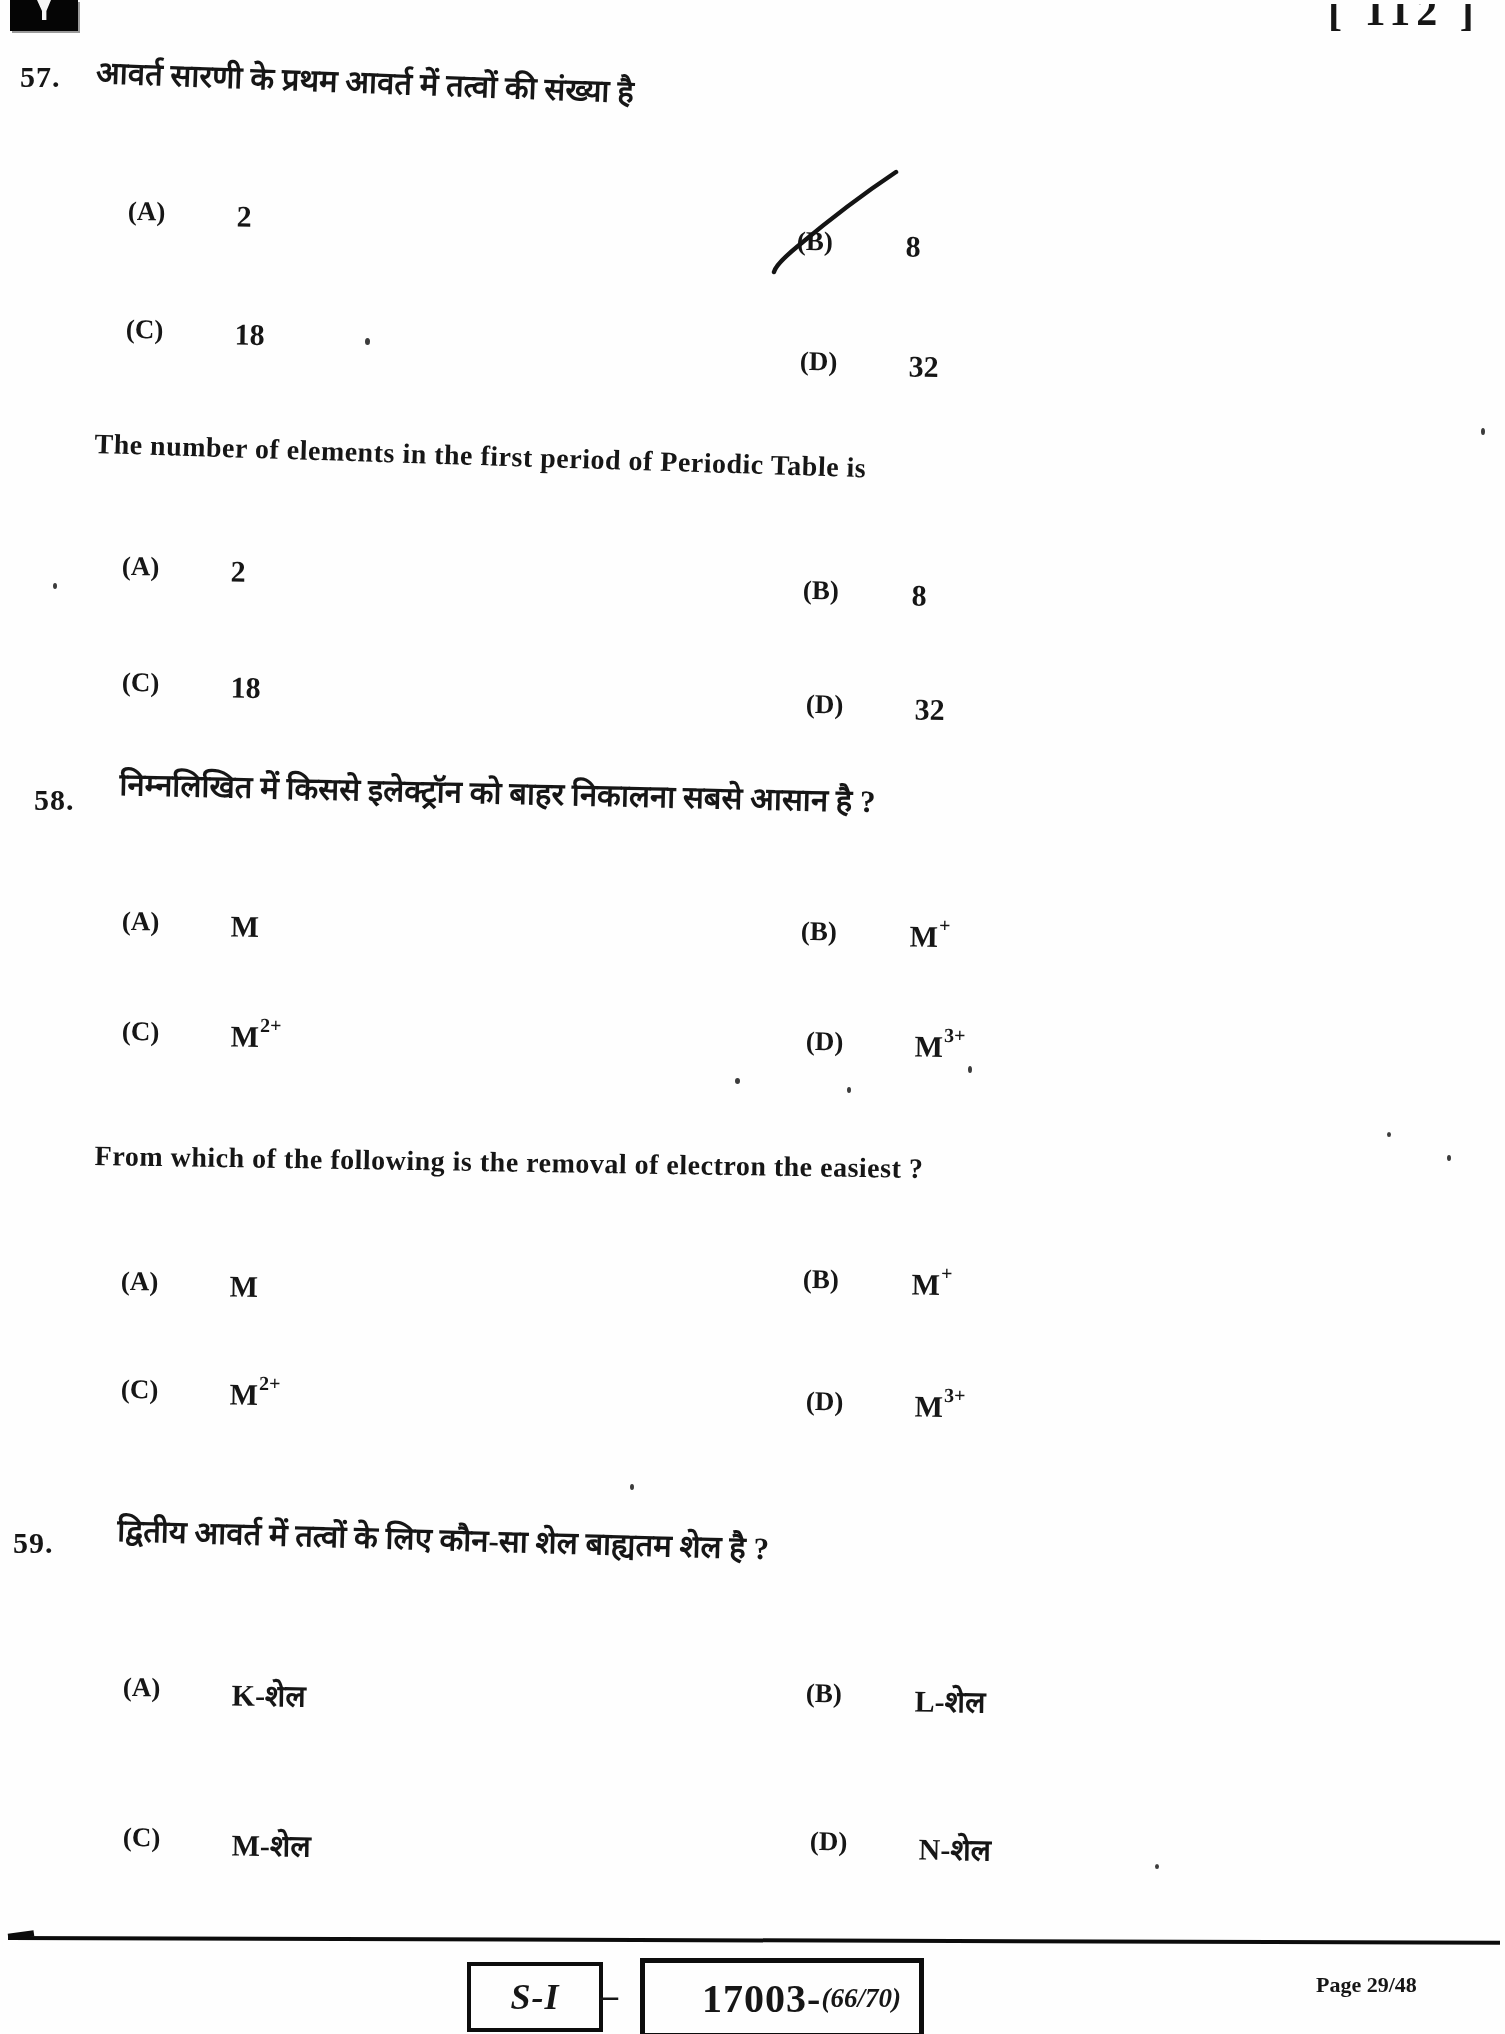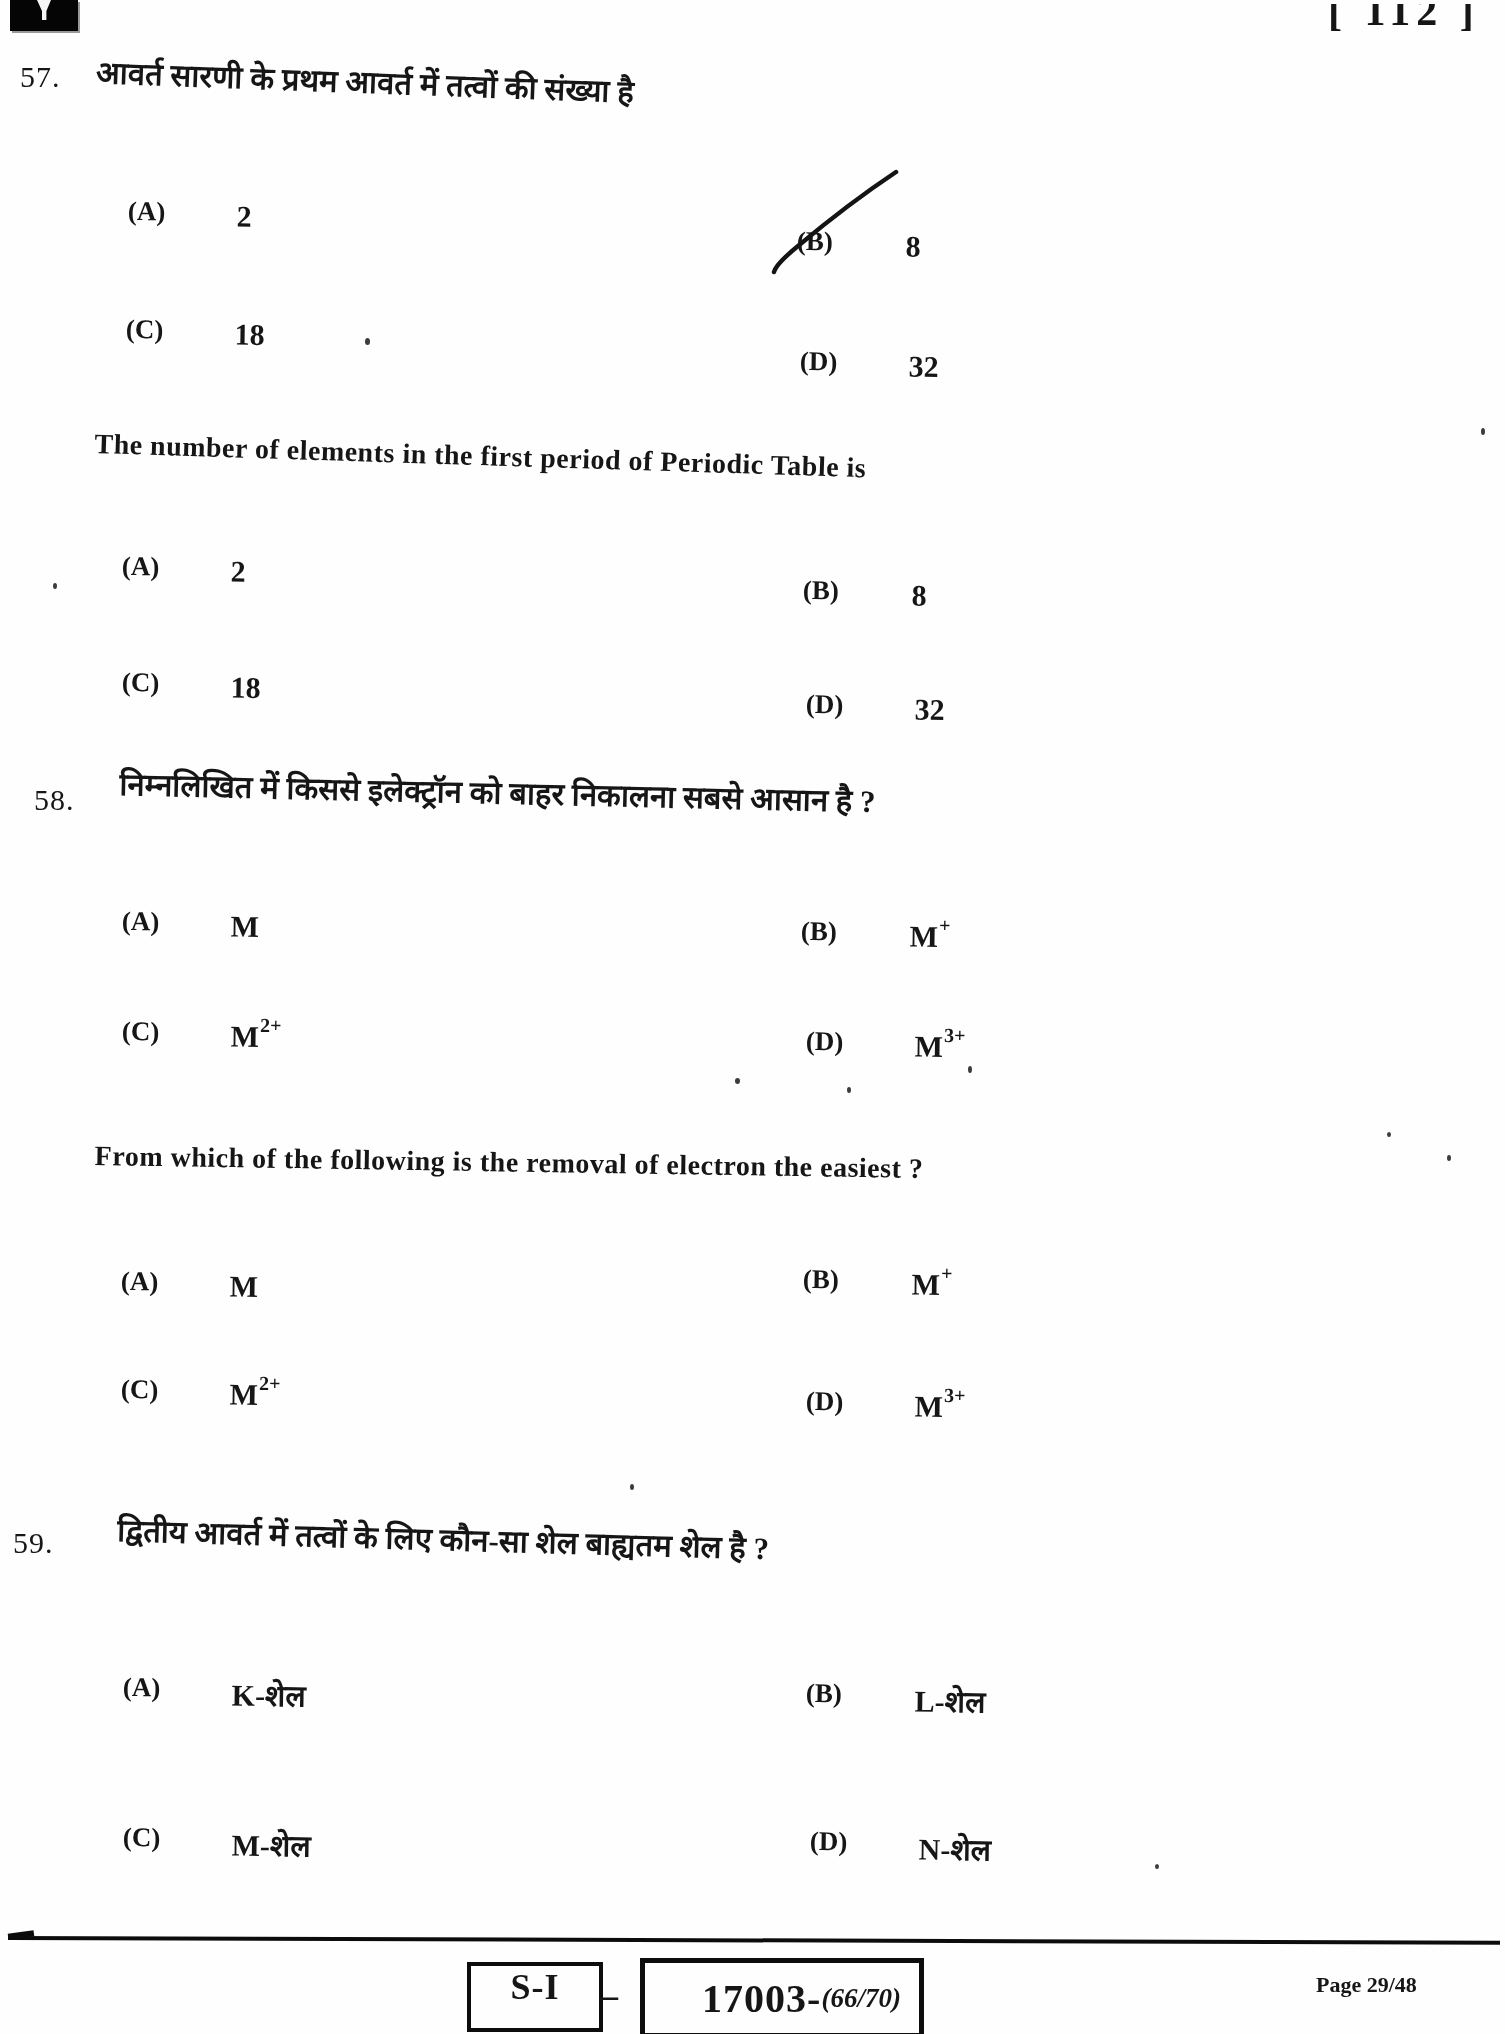--- a/index.html
+++ b/index.html
@@ -11,35 +11,35 @@
     overflow:hidden;
     font-family:"Liberation Serif","DejaVu Serif",serif;
     color:#161616;
   }
   
   .corner-box{position:absolute;left:10px;top:0;width:68px;height:31px;background:#050505;box-shadow:2px 2px 0 #9a9a9a;}
   .corner-box .glyph{position:absolute;left:24px;top:0;width:20px;height:20px;background:#f5f5f5;clip-path:polygon(15% 0,85% 0,62% 55%,62% 100%,40% 100%,40% 55%);}
   .corner-mark-wrap{position:absolute;left:1328px;top:4px;width:177px;height:33px;overflow:hidden;}
   .corner-mark{display:block;margin-top:-17px;font-size:42px;font-weight:bold;letter-spacing:6px;white-space:nowrap;}
   
-  .q-num{position:absolute;font-size:30px;font-weight:normal;letter-spacing:1px;}
+  .q-num{position:absolute;font-size:30px;font-weight:bold;letter-spacing:1px;}
   .q-text{position:absolute;font-weight:bold;white-space:nowrap;transform-origin:left top;}
   .q-text.hi{font-size:31px;}
   .q-text.en{font-size:28px;letter-spacing:0.5px;}
   
   .opt-row{position:absolute;display:flex;align-items:flex-start;transform-origin:left top;transform:rotate(0.8deg);}
   .opt-label{width:109px;font-size:27px;font-weight:bold;flex:0 0 auto;}
   .opt-value{font-size:30px;font-weight:bold;white-space:nowrap;}
   .opt-value sup{font-size:20px;font-weight:bold;position:relative;top:-4px;left:1px;}
   
   .pen-slash{position:absolute;left:758px;top:158px;width:160px;height:130px;pointer-events:none;}
   
   .footer-rule{position:absolute;left:8px;top:1936px;width:1492px;height:4px;background:#0c0c0c;transform:rotate(0.18deg);transform-origin:left center;}
   .footer-rule:before{content:"";position:absolute;left:0;top:-4px;width:26px;height:6px;background:#0c0c0c;transform:rotate(-8deg);}
-  .set-box{position:absolute;left:467px;top:1962px;width:128px;height:62px;border:4px solid #0d0d0d;display:flex;justify-content:center;font-size:36px;font-weight:bold;letter-spacing:1px;}
+  .set-box{position:absolute;left:467px;top:1962px;width:128px;height:62px;border:4px solid #0d0d0d;display:flex;align-items:center;justify-content:center;font-size:36px;font-weight:bold;letter-spacing:1px;font-style:italic;}
   .footer-dash{position:absolute;left:600px;top:1974px;font-size:36px;font-weight:bold;}
   .code-box{position:absolute;left:640px;top:1958px;width:274px;height:70px;border:5px solid #0d0d0d;display:flex;align-items:center;justify-content:center;font-weight:bold;}
   .code-box .big{font-size:40px;letter-spacing:1px;margin-left:39px;}
   .code-box .small{font-size:27px;letter-spacing:0;font-style:italic;}
   .page-label{position:absolute;left:1316px;top:1972px;font-size:22px;font-weight:bold;white-space:nowrap;}
   
   .speck{position:absolute;background:#3c3c3c;border-radius:50%;}
 </style>
 </head>
 <body>

